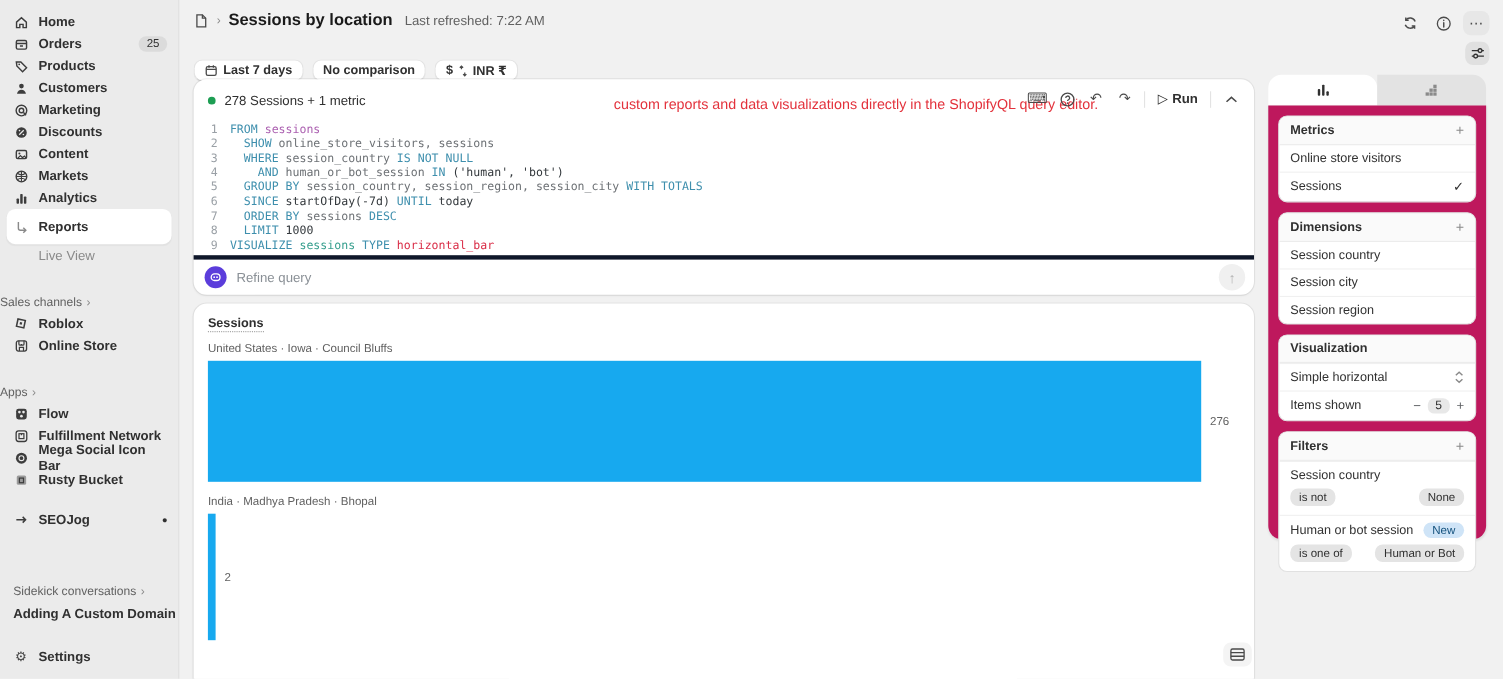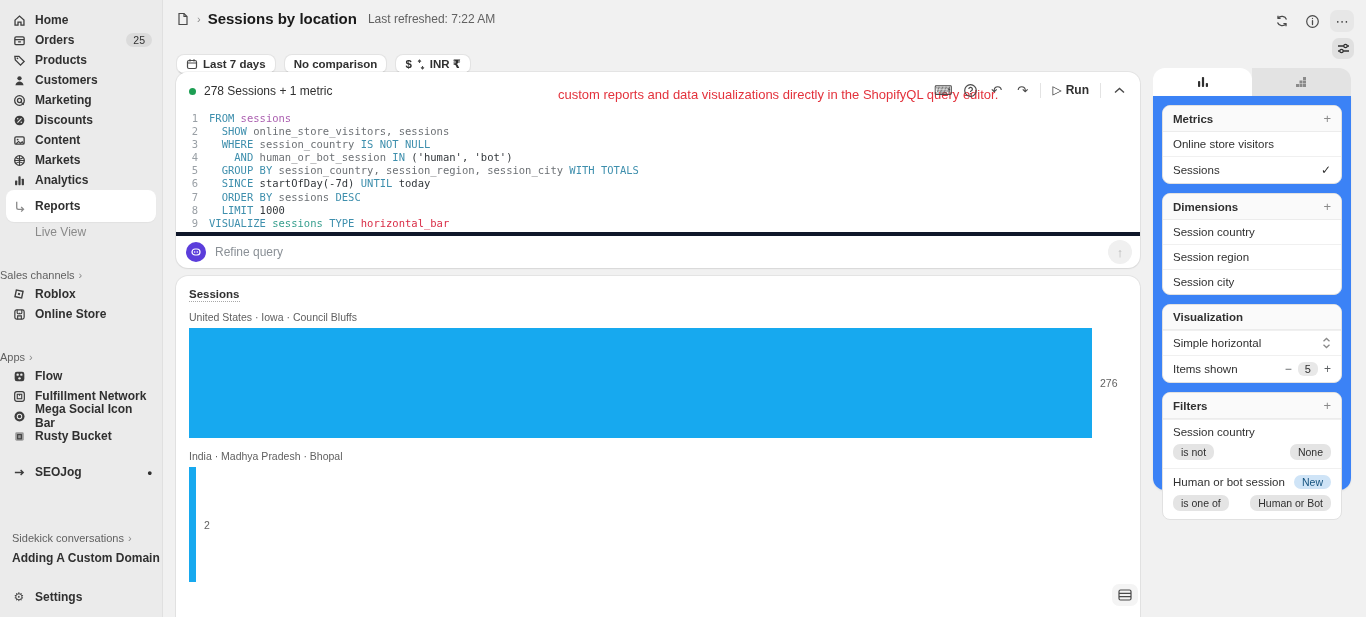--- a/index.html
+++ b/index.html
@@ -64,21 +64,21 @@
   .chart-bar-wrap { position:relative; }
   .chart-bar { }
   .chart-bar-value { position:absolute; font-size:10.5px; color:#616161; transform:translateY(-50%); }
   .table-btn { position:absolute; left:936px; top:308px; width:26px; height:22px; border-radius:7px; background:#f4f4f4; display:flex; align-items:center; justify-content:center; color:#4a4a4a; cursor:pointer; }
 
   
   .panel-tabs { position:absolute; left:1153px; top:68px; width:198px; height:28px; display:flex; }
   .panel-tab { flex:1; display:flex; align-items:center; justify-content:center; cursor:pointer; color:#303030; }
   .panel-tab.active { background:#fff; border-radius:12px 12px 0 0; }
   .panel-tab.inactive { background:#e3e3e3; border-radius:0 12px 0 0; color:#8a8a8a; }
-  .panel-body { position:absolute; left:1153px; top:96px; width:198px; height:394px; background:#3b82f6; border-radius:0 0 12px 12px; padding:9px 9px; box-shadow:0 1px 2px rgba(0,0,0,.08); }
+  .panel-body { position:absolute; left:1153px; top:96px; width:198px; height:394px; background:#be185d; border-radius:0 0 12px 12px; padding:9px 9px; box-shadow:0 1px 2px rgba(0,0,0,.08); }
   .p-card { border:1px solid #e1e1e1; border-radius:8px; margin-bottom:9px; overflow:hidden; background:#fff; }
   .p-card-header { display:flex; align-items:center; justify-content:space-between; padding:6px 10px; background:#fafafa; border-bottom:1px solid #ececec; font-size:11.5px; font-weight:700; color:#303030; }
   .p-plus { color:#8a8a8a; font-size:13px; font-weight:400; cursor:pointer; line-height:1; }
   .p-row { display:flex; align-items:center; justify-content:space-between; padding:6px 10px; font-size:11.5px; color:#303030; border-top:1px solid #f0f0f0; cursor:pointer; }
   .p-row:first-of-type { border-top:none; }
   .p-check { color:#303030; font-size:12px; }
   .stepper { display:flex; align-items:center; gap:6px; color:#5c5f62; font-size:12px; }
   .stepper .count { background:#e8e8e8; border-radius:6px; padding:1px 7px; font-size:11px; color:#303030; }
   .f-row { padding:6px 10px 8px 10px; border-top:1px solid #f0f0f0; cursor:pointer; }
   .f-name { display:flex; align-items:center; justify-content:space-between; font-size:11.5px; color:#303030; margin-bottom:6px; }
@@ -497,24 +497,24 @@
   <div class="p-card">
     <div class="p-card-header">
       <span>Dimensions</span>
       <span class="p-plus">+</span>
     </div>
     <div id="dimensions-rows">
         <div class="p-row">
           <span>Session country</span>
         </div>
         <div class="p-row">
+          <span>Session city</span>
+        </div>
+        <div class="p-row">
           <span>Session region</span>
-        </div>
-        <div class="p-row">
-          <span>Session city</span>
         </div>
       </div>
   </div>
 
   <div class="p-card">
     <div class="p-card-header">
       <span>Visualization</span>
     </div>
     <div class="p-row">
       <span>Simple horizontal</span>

